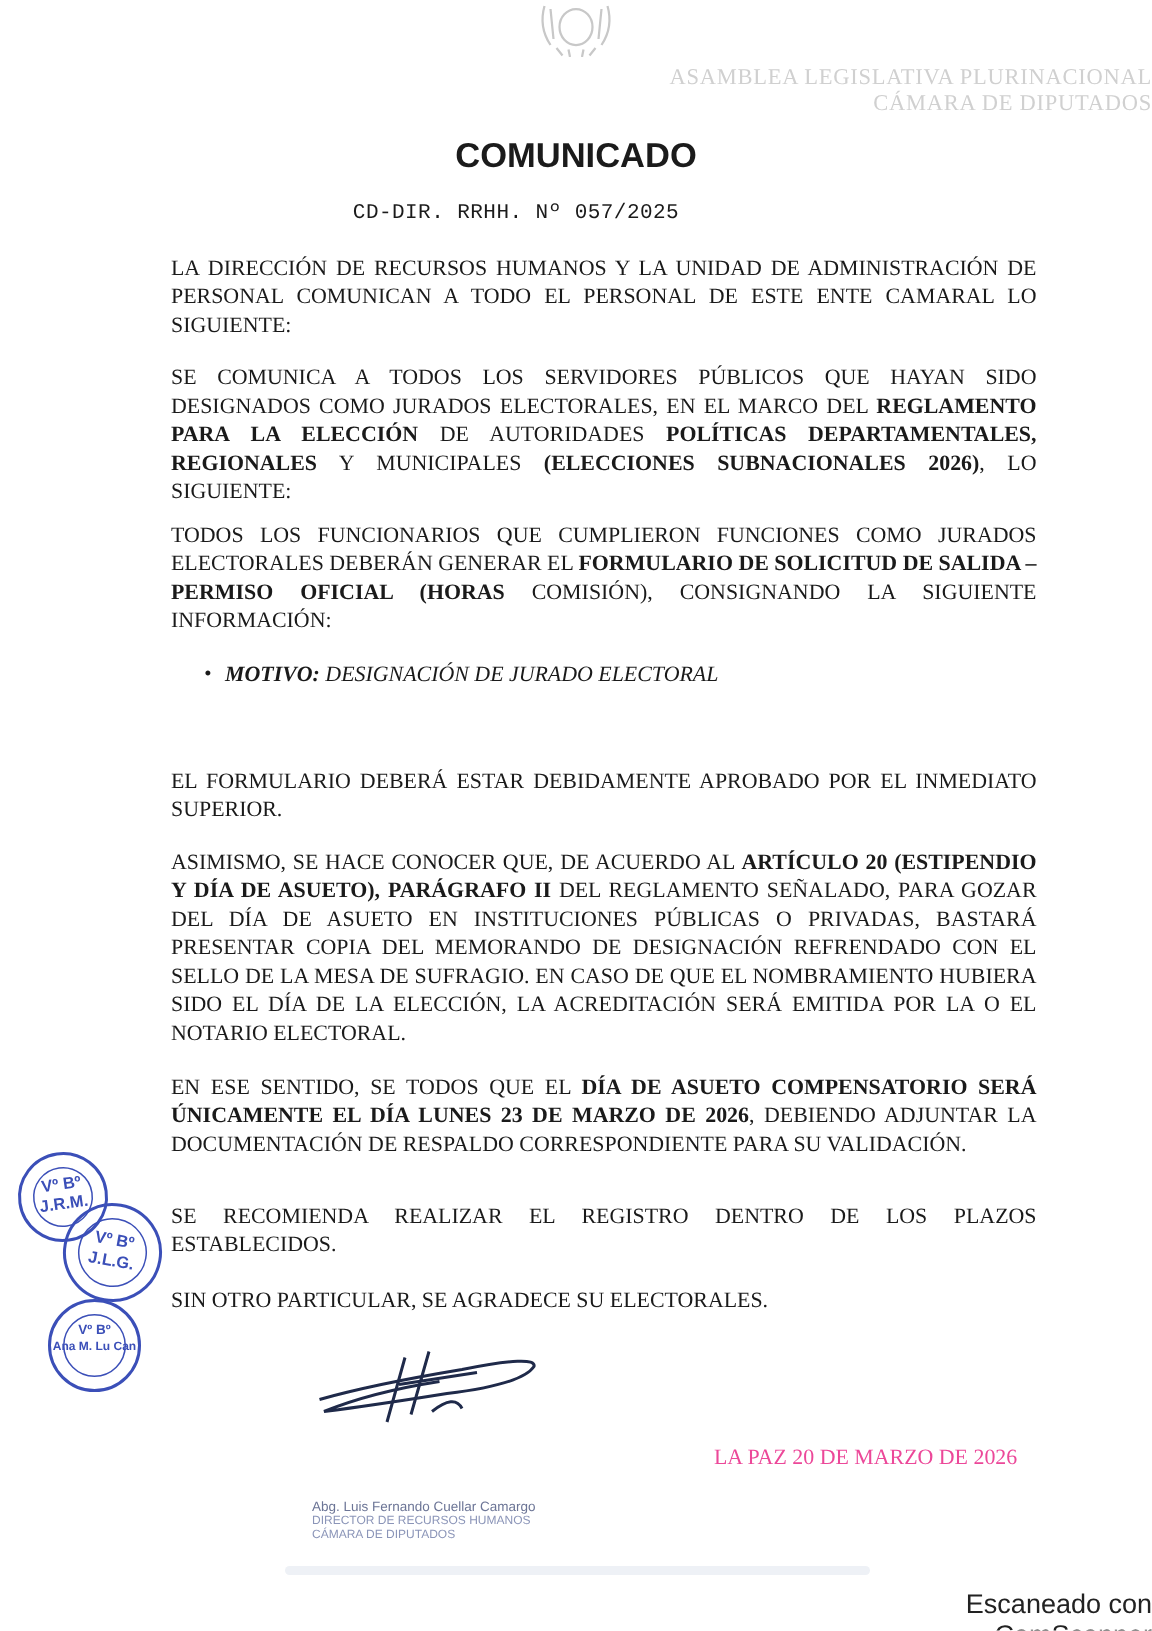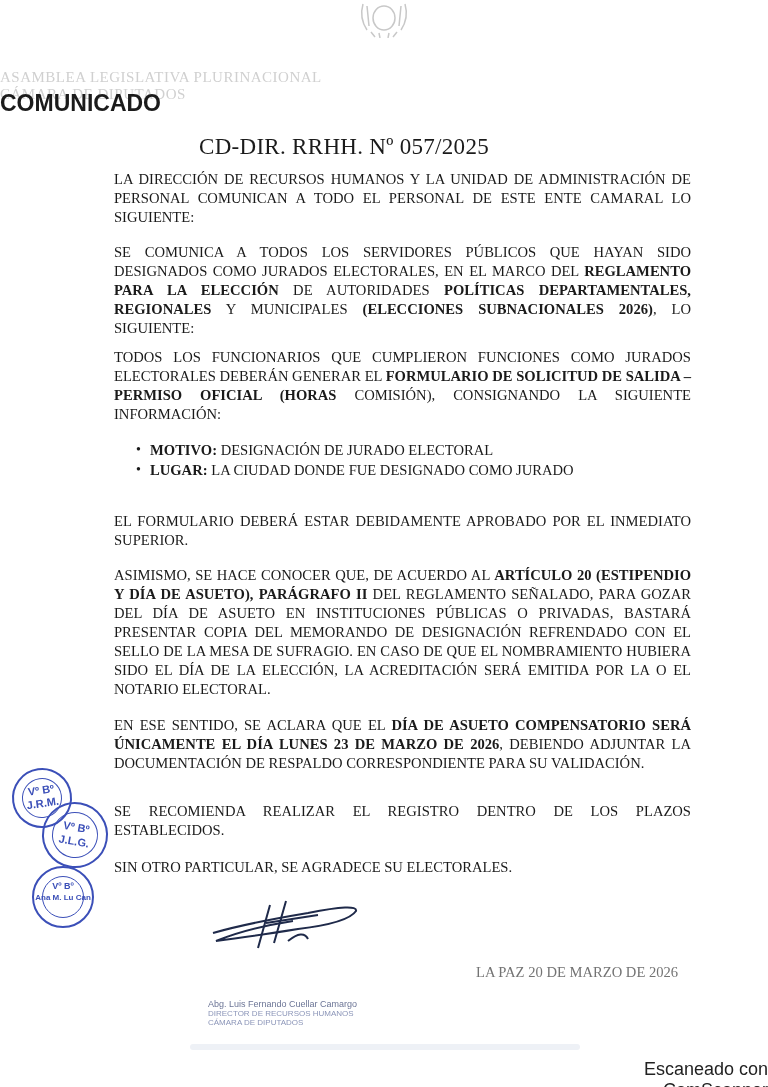--- a/index.html
+++ b/index.html
@@ -3,55 +3,55 @@
 <meta charset="utf-8">
 <style>
   html, body { margin: 0; padding: 0; }
   body {
     width: 768px; height: 1087px; position: relative; overflow: hidden;
     background: #ffffff; color: #1a1a1a;
     font-family: "Liberation Serif", serif;
   }
   .header { position: absolute; top: 0; left: 0; width: 768px; height: 80px; text-align: center; }
   .crest { position: absolute; left: 353px; top: 0; width: 62px; height: 38px; }
-  .inst { position: absolute; left: 0; width: 768px; text-align: left; color: #d0d0d0;
-    font-family: "Liberation Serif", serif; font-size: 15px; letter-spacing: 0.5px; margin-top: 25px; }
+  .inst { position: absolute; left: 0; width: 768px; text-align: right; color: #d0d0d0;
+    font-family: "Liberation Serif", serif; font-size: 15px; letter-spacing: 0.5px; }
   .inst.l1 { top: 44px; }
   .inst.l2 { top: 61px; }
-  .title { position: absolute; top: 90px; left: 0; width: 768px; text-align: left;
+  .title { position: absolute; top: 90px; left: 0; width: 768px; text-align: center;
     font-family: "Liberation Sans", sans-serif; font-weight: bold; font-size: 23px; color: #1b1b1b; }
   .code { position: absolute; top: 134px; left: 0; width: 688px; text-align: center;
-    font-family: Liberation Serif, serif; font-size: 23px; color: #1b1b1b; letter-spacing: 0.3px; }
+    font-family: Liberation Mono, monospace; font-size: 14px; color: #1b1b1b; letter-spacing: 0.3px; }
   .body { position: absolute; left: 114px; top: 170px; width: 577px; font-size: 14.6px; line-height: 19px; }
   .body p { margin: 0; text-align: justify; text-align-last: left; }
   .body b { font-weight: bold; }
   #p1 { position: absolute; top: 0; }
   #p2 { position: absolute; top: 73px; }
   #p3 { position: absolute; top: 178px; }
-  #bullets { position: absolute; top: 270px; left: 22px; margin: 0; padding: 0; list-style: none; }
+  #bullets { position: absolute; top: 270px; left: 22px; margin: 0; padding: 0; list-style: none; font-style: italic; }
   #bullets li { position: relative; padding-left: 14px; line-height: 20px; }
   #bullets li::before { content: "•"; position: absolute; left: 0; top: 0; font-size: 14px; }
   #p4 { position: absolute; top: 342px; }
   #p5 { position: absolute; top: 396px; }
   #p6 { position: absolute; top: 546px; }
   #p7 { position: absolute: top: 0; font-family: Liberation Serif, serif; }
   #p7 { position: absolute; top: 632px; }
   #p8 { position: absolute; top: 688px; }
   .stamp { position: absolute; border: 2px solid #3b4fb8; border-radius: 50%; color: #3b4fb8;
     font-family: "Liberation Sans", sans-serif; font-weight: bold; text-align: center; }
   .stamp .inner { position: absolute; left: 8px; top: 8px; right: 8px; bottom: 8px; border: 1px solid #3b4fb8; border-radius: 50%; }
   .stamp .t { position: absolute; width: 100%; left: 0; font-size: 11px; }
   #stamp1 { left: 12px; top: 768px; width: 56px; height: 56px; transform: rotate(-8deg); }
   #stamp2 { left: 42px; top: 802px; width: 62px; height: 62px; transform: rotate(10deg); }
   #stamp3 { left: 32px; top: 866px; width: 58px; height: 58px; }
   .signature { position: absolute; left: 208px; top: 893px; width: 160px; height: 60px; }
   .signer { position: absolute; left: 208px; top: 1000px; width: 170px; font-family: "Liberation Sans", sans-serif;
     font-size: 8px; line-height: 9px; color: #8b95b8; }
   .signer .n { font-size: 9px; color: #6c7596; }
-  .date { position: absolute; left: 476px; top: 964px; font-size: 14.6px; color: #737373; }
+  .date { position: absolute; left: 476px; top: 964px; font-size: 14.6px; color: #ec4899; }
   .ghost { position: absolute; left: 190px; top: 1044px; width: 390px; height: 6px; background: #eef1f6; border-radius: 3px; }
   .cam { position: absolute; left: 571px; top: 1059px; font-family: "Liberation Sans", sans-serif; font-size: 18px; color: #222; text-align: right; }
 </style>
 </head>
 <body>
 
 <div class="header">
   <svg class="crest" viewBox="0 0 62 38">
     <g fill="none" stroke="#c8c8c8" stroke-width="1.5">
       <path d="M10 4 Q6 18 14 30"></path>
@@ -70,28 +70,27 @@
 
 <div class="body">
   <p id="p1">LA DIRECCIÓN DE RECURSOS HUMANOS Y LA UNIDAD DE ADMINISTRACIÓN DE PERSONAL COMUNICAN A TODO EL PERSONAL DE ESTE ENTE CAMARAL LO SIGUIENTE:</p>
 
   <p id="p2"><span>SE COMUNICA A TODOS LOS SERVIDORES PÚBLICOS QUE HAYAN SIDO DESIGNADOS COMO JURADOS ELECTORALES, EN EL MARCO DEL </span><b>REGLAMENTO PARA LA ELECCIÓN</b><span> DE AUTORIDADES </span><b>POLÍTICAS DEPARTAMENTALES, REGIONALES</b><span> Y MUNICIPALES </span><b>(ELECCIONES SUBNACIONALES 2026)</b><span>, LO SIGUIENTE:</span></p>
 
   <p id="p3"><span>TODOS LOS FUNCIONARIOS QUE CUMPLIERON FUNCIONES COMO JURADOS ELECTORALES DEBERÁN GENERAR EL </span><b>FORMULARIO DE SOLICITUD DE SALIDA – PERMISO OFICIAL (HORAS</b><span> COMISIÓN), CONSIGNANDO LA SIGUIENTE INFORMACIÓN:</span></p>
 
   <ul id="bullets">
     <li><b>MOTIVO:</b><span> DESIGNACIÓN DE JURADO ELECTORAL</span></li>
-    <li><b>LUGAR:</b><span> LA CIUDAD DONDE FUE DESIGNADO COMO JURADO</span></li>
   </ul>
 
   <p id="p4">EL FORMULARIO DEBERÁ ESTAR DEBIDAMENTE APROBADO POR EL INMEDIATO SUPERIOR.</p>
 
   <p id="p5"><span>ASIMISMO, SE HACE CONOCER QUE, DE ACUERDO AL </span><b>ARTÍCULO 20 (ESTIPENDIO Y DÍA DE ASUETO), PARÁGRAFO II</b><span> DEL REGLAMENTO SEÑALADO, PARA GOZAR DEL DÍA DE ASUETO EN INSTITUCIONES PÚBLICAS O PRIVADAS, BASTARÁ PRESENTAR COPIA DEL MEMORANDO DE DESIGNACIÓN REFRENDADO CON EL SELLO DE LA MESA DE SUFRAGIO. EN CASO DE QUE EL NOMBRAMIENTO HUBIERA SIDO EL DÍA DE LA ELECCIÓN, LA ACREDITACIÓN SERÁ EMITIDA POR LA O EL NOTARIO ELECTORAL.</span></p>
 
-  <p id="p6"><span>EN ESE SENTIDO, SE ACLARA QUE EL </span><b>DÍA DE ASUETO COMPENSATORIO SERÁ ÚNICAMENTE EL DÍA LUNES 23 DE MARZO DE 2026</b><span>, DEBIENDO ADJUNTAR LA DOCUMENTACIÓN DE RESPALDO CORRESPONDIENTE PARA SU VALIDACIÓN.</span></p>
+  <p id="p6"><span>EN ESE SENTIDO, SE TODOS QUE EL </span><b>DÍA DE ASUETO COMPENSATORIO SERÁ ÚNICAMENTE EL DÍA LUNES 23 DE MARZO DE 2026</b><span>, DEBIENDO ADJUNTAR LA DOCUMENTACIÓN DE RESPALDO CORRESPONDIENTE PARA SU VALIDACIÓN.</span></p>
 
   <p id="p7">SE RECOMIENDA REALIZAR EL REGISTRO DENTRO DE LOS PLAZOS ESTABLECIDOS.</p>
   <p id="p8">SIN OTRO PARTICULAR, SE AGRADECE SU ELECTORALES.</p>
 </div>
 
 <div class="stamp" id="stamp1">
   <div class="inner"></div>
   <div class="t" style="top:14px">Vº Bº</div>
   <div class="t" style="top:27px">J.R.M.</div>
 </div>

